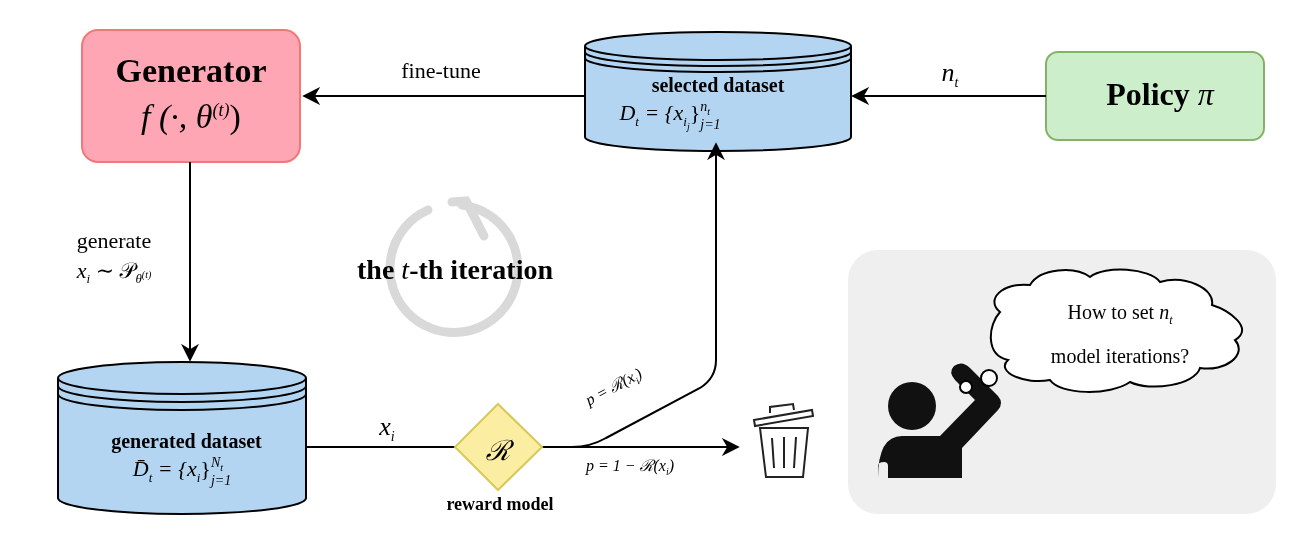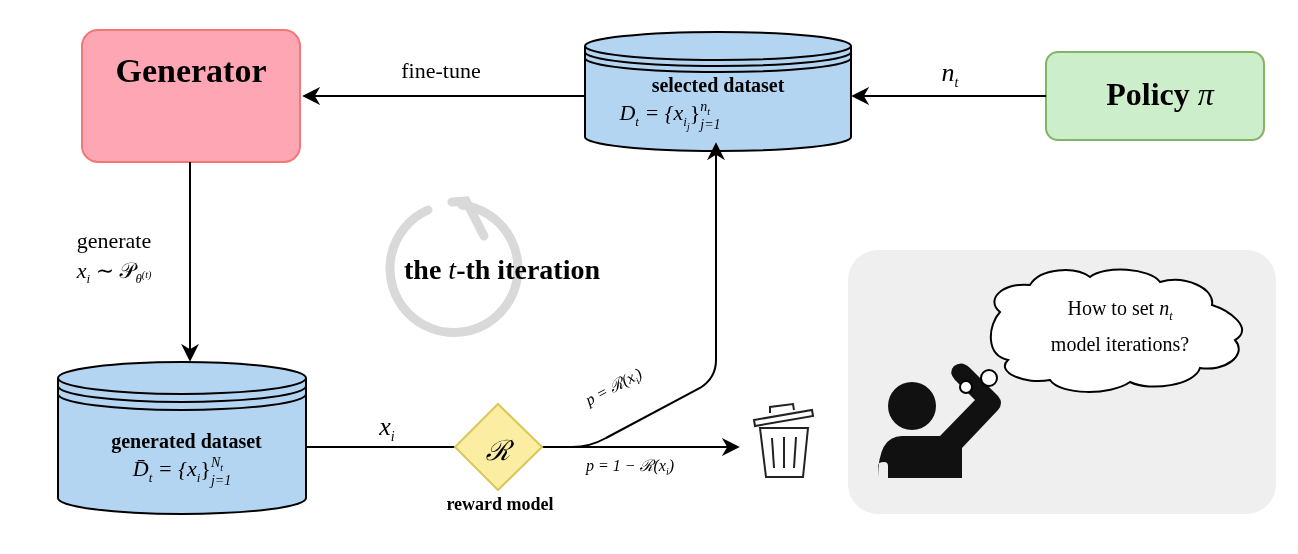--- a/index.html
+++ b/index.html
@@ -79,20 +79,23 @@
        C 1228 310, 1255 328, 1235 340
        C 1248 355, 1225 372, 1200 368
        C 1195 385, 1150 392, 1130 382
        C 1110 396, 1060 395, 1050 380
        C 1025 385, 995 372, 1008 360
        C 985 355, 988 325, 1000 312 Z"></path>
 </svg>
 
 
 <div class="lbl bold" style="left:82px; top:52px; width:218px; font-size:34px;">Generator</div>
+<div class="lbl" style="left:82px; top:98px; width:218px; font-size:34px;">
+  <span class="ital">f (·, θ</span><sup style="font-size:18px;" class="ital">(t)</sup><span>)</span>
+</div>
 
 <div class="lbl" style="left:1051px; top:76px; width:218px; font-size:32px;">
   <span class="bold">Policy</span>
   <span class="ital">π</span>
 </div>
 
 <div class="lbl bold" style="left:585px; top:74px; width:266px; font-size:20px;">selected dataset</div>
 <div class="lbl" style="left:561px; top:100px; width:218px; font-size:22px;">
   <span class="ital">D</span><sub class="ital" style="font-size:13px;">t</sub><span class="ital"> = {x</span><sub class="ital" style="font-size:13px;"><span>i</span><sub style="font-size:10px;">j</sub></sub><span>}</span><span style="display:inline-block; vertical-align:middle; line-height:13px; font-size:14px; text-align:left;"><span style="display:block;" class="ital"><span>n</span><sub style="font-size:10px;">t</sub></span><span style="display:block;" class="ital">j=1</span></span>
 </div>
@@ -119,22 +122,22 @@
 </div>
 <div class="lbl ital" style="left:586px; top:454px; font-size:16px;">
   <span>p = 1 − ℛ(x</span><sub style="font-size:10px;">i</sub><span>)</span>
 </div>
 
 
 <div class="lbl ital" style="left:468px; top:430px; width:60px; font-size:28px;">ℛ</div>
 <div class="lbl bold" style="left:420px; top:494px; width:160px; font-size:18px;">reward model</div>
 
 
-<div class="lbl bold" style="left:310px; top:254px; width:290px; font-size:28px;text-align:right;">
+<div class="lbl bold" style="left:310px; top:254px; width:290px; font-size:28px;">
   <span>the </span><span class="ital" style="font-weight:normal;">t</span><span>-th iteration</span>
 </div>
 
 
-<div class="lbl" style="left:1010px; top:294px; width:220px; font-size:20px; line-height:28px;">
+<div class="lbl" style="left:1010px; top:294px; width:220px; font-size:20px; line-height:36px;">
   <div><span>How to set </span><span class="ital">n</span><sub class="ital" style="font-size:12px;">t</sub></div>
   <div>model iterations?</div>
 </div>
 </div>
 
 </body></html>

